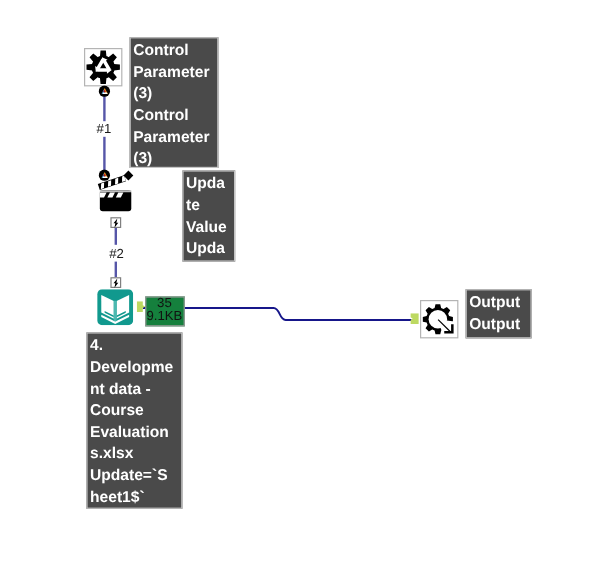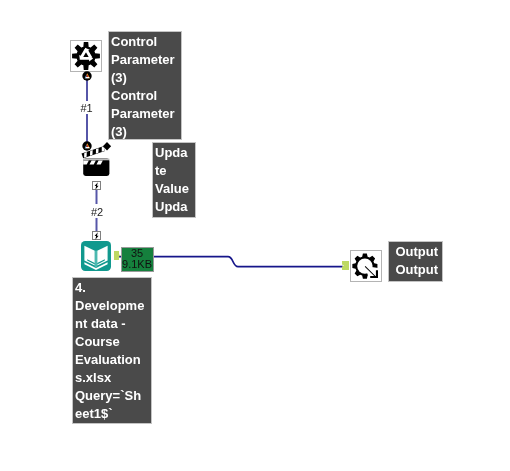--- a/index.html
+++ b/index.html
@@ -194,23 +194,23 @@
   <div class="tooltip" style="left:108px;top:27px;width:74px;height:109px;padding-right:6px;">
     <div>Control Parameter (3)</div>
     <div>Control Parameter (3)</div>
   </div>
   <div class="tooltip" style="left:118px;top:138px;width:44px;height:76px;padding-right:4px;margin-left:34px;">
     <div>Update Value</div>
     <div>Update Value</div>
   </div>
   <div class="tooltip" style="left:72px;top:273px;width:80px;height:147px;padding-right:5px;">
     <div>4. Development data - Course Evaluations.xlsx</div>
-    <div>Query=`Sheet1$`</div>
-  </div>
-  <div class="tooltip" style="left:388px;top:237px;width:55px;height:41px;padding-right:4px;text-align:right;">
+    <div>Update=`Sheet1$`</div>
+  </div>
+  <div class="tooltip" style="left:388px;top:237px;width:55px;height:41px;padding-right:4px;">
     <div>Output</div>
     <div>Output</div>
   </div>
 
   <div class="conn-label" style="left:80.5px;top:99px;">#1</div>
   <div class="conn-label" style="left:91px;top:203px;">#2</div>
 
   <div class="rec-box" style="left:120.5px;top:242.5px;width:33px;height:25.5px;">
     <div>35</div>
     <div>9.1KB</div>

